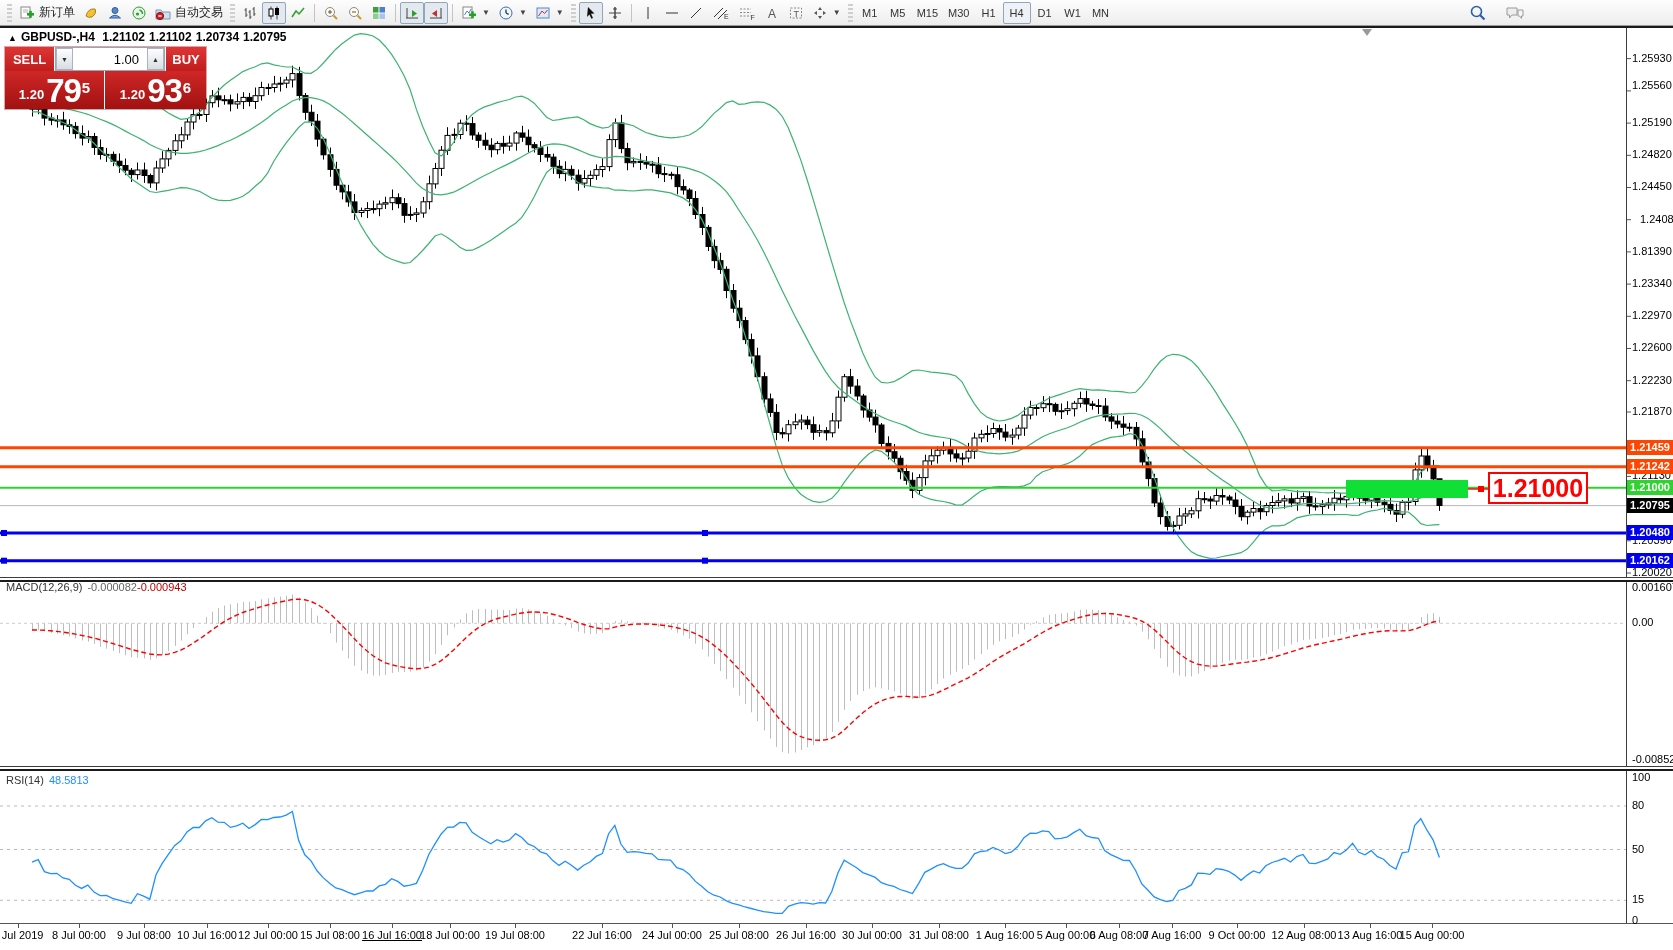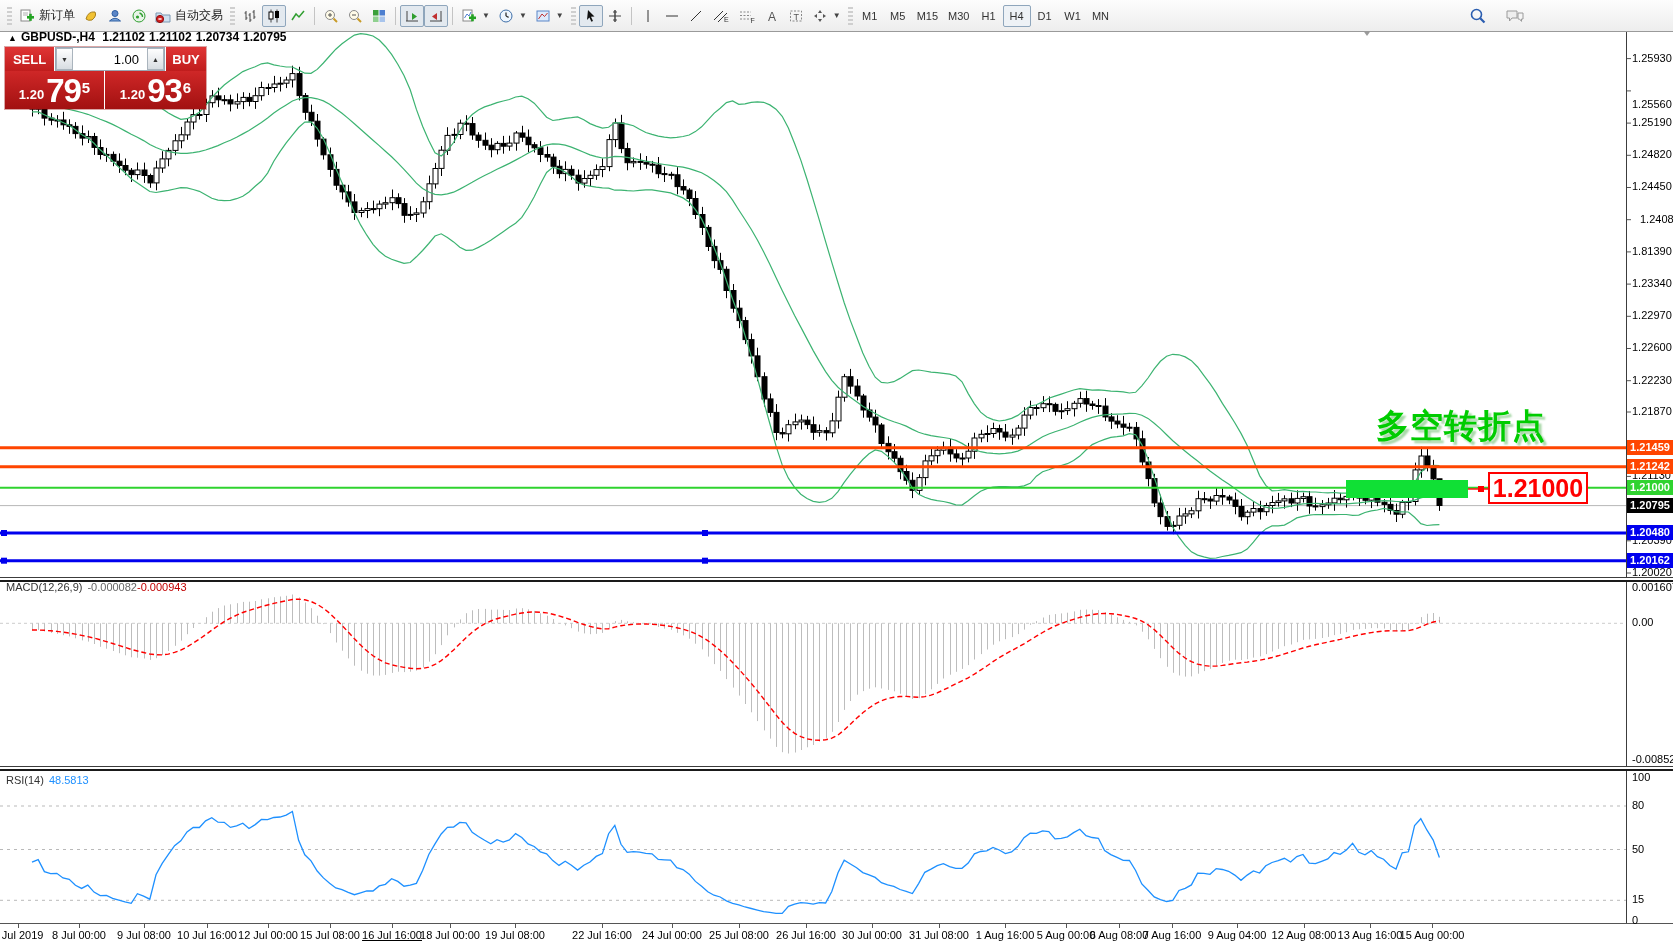--- a/index.html
+++ b/index.html
@@ -1,21 +1,21 @@
 <!DOCTYPE html>
 <html><head>
 <meta charset="utf-8">
 <style>
   * { margin:0; padding:0; box-sizing:border-box; }
   html,body { width:1673px; height:950px; overflow:hidden; background:#fff;
               font-family:"Liberation Sans", sans-serif; }
   #app { position:relative; width:1673px; height:950px; }
 
   
-  .toolbar { position:absolute; left:0; top:0; width:1673px; height:32px;
+  .toolbar { position:absolute; left:0; top:0; width:1673px; height:26px;
     background:linear-gradient(#fdfdfd,#ededed); border-bottom:1px solid #9a9a9a;
     display:flex; align-items:center; padding:0 4px; z-index:10; }
   .tb-grip { width:5px; height:18px; margin:0 3px;
     background:repeating-linear-gradient(180deg,#cfcfcf 0 2px,transparent 2px 4px); }
   .tb-sep { width:1px; height:18px; background:#c4c4c4; margin:0 4px; }
   .tb-btn { height:22px; min-width:24px; display:flex; align-items:center; justify-content:center;
     gap:4px; padding:0 3px; border:1px solid transparent; border-radius:2px;
     font-size:12px; color:#222; cursor:default; }
   .tb-btn.pressed { background:#e3e9ef; border:1px solid #8fa6bc; }
   .tb-btn .txt { white-space:nowrap; }
@@ -1165,26 +1165,25 @@
   </div>
 </div>
 
 <div class="ind-label" id="macd-label">
   <span>MACD(12,26,9)</span><span class="v-main">-0.000082</span><span class="v-sig">-0.000943</span>
 </div>
 <div class="ind-label" id="rsi-label">
   <span>RSI(14)</span><span class="v-rsi">48.5813</span>
 </div>
 
-<div class="annot-text">多空转折点</div>
 <div class="callout-box">1.21000</div>
 
 <div id="price-axis">
       <div class="ax-tick" style="top: 51.6493px;">1.25930</div>
-      <div class="ax-tick" style="top: 98px;">1.25560</div>
+      <div class="ax-tick" style="top: 79px;">1.25560</div>
       <div class="ax-tick" style="top: 116.053px;">1.25190</div>
       <div class="ax-tick" style="top: 148.255px;">1.24820</div>
       <div class="ax-tick" style="top: 180.457px;">1.24450</div>
       <div class="ax-tick" style="top: 212.659px; margin-left: 8px;">1.24080</div>
       <div class="ax-tick" style="top: 244.861px;">1.81390</div>
       <div class="ax-tick" style="top: 277.063px;">1.23340</div>
       <div class="ax-tick" style="top: 309.265px;">1.22970</div>
       <div class="ax-tick" style="top: 341.466px;">1.22600</div>
       <div class="ax-tick" style="top: 373.668px;">1.22230</div>
       <div class="ax-tick" style="top: 405px;">1.21870</div>
@@ -1238,21 +1237,21 @@
       <div class="t-label" style="left: 939px;">31 Jul 08:00</div>
       <div style="position: absolute; left: 939px; top: 924px; width: 1px; height: 4px; background: rgb(85, 85, 85);"></div>
       <div class="t-label" style="left: 1005px;">1 Aug 16:00</div>
       <div style="position: absolute; left: 1005px; top: 924px; width: 1px; height: 4px; background: rgb(85, 85, 85);"></div>
       <div class="t-label" style="left: 1066px;">5 Aug 00:00</div>
       <div style="position: absolute; left: 1066px; top: 924px; width: 1px; height: 4px; background: rgb(85, 85, 85);"></div>
       <div class="t-label" style="left: 1119px;">6 Aug 08:00</div>
       <div style="position: absolute; left: 1119px; top: 924px; width: 1px; height: 4px; background: rgb(85, 85, 85);"></div>
       <div class="t-label" style="left: 1172px;">7 Aug 16:00</div>
       <div style="position: absolute; left: 1172px; top: 924px; width: 1px; height: 4px; background: rgb(85, 85, 85);"></div>
-      <div class="t-label" style="left: 1237px;">9 Aug 04:00</div>
+      <div class="t-label" style="left: 1237px;">9 Oct 00:00</div>
       <div style="position: absolute; left: 1237px; top: 924px; width: 1px; height: 4px; background: rgb(85, 85, 85);"></div>
       <div class="t-label" style="left: 1304px;">12 Aug 08:00</div>
       <div style="position: absolute; left: 1304px; top: 924px; width: 1px; height: 4px; background: rgb(85, 85, 85);"></div>
       <div class="t-label" style="left: 1370px;">13 Aug 16:00</div>
       <div style="position: absolute; left: 1370px; top: 924px; width: 1px; height: 4px; background: rgb(85, 85, 85);"></div>
       <div class="t-label" style="left: 1432px;">15 Aug 00:00</div>
       <div style="position: absolute; left: 1432px; top: 924px; width: 1px; height: 4px; background: rgb(85, 85, 85);"></div>
     </div>
 
 </div>

